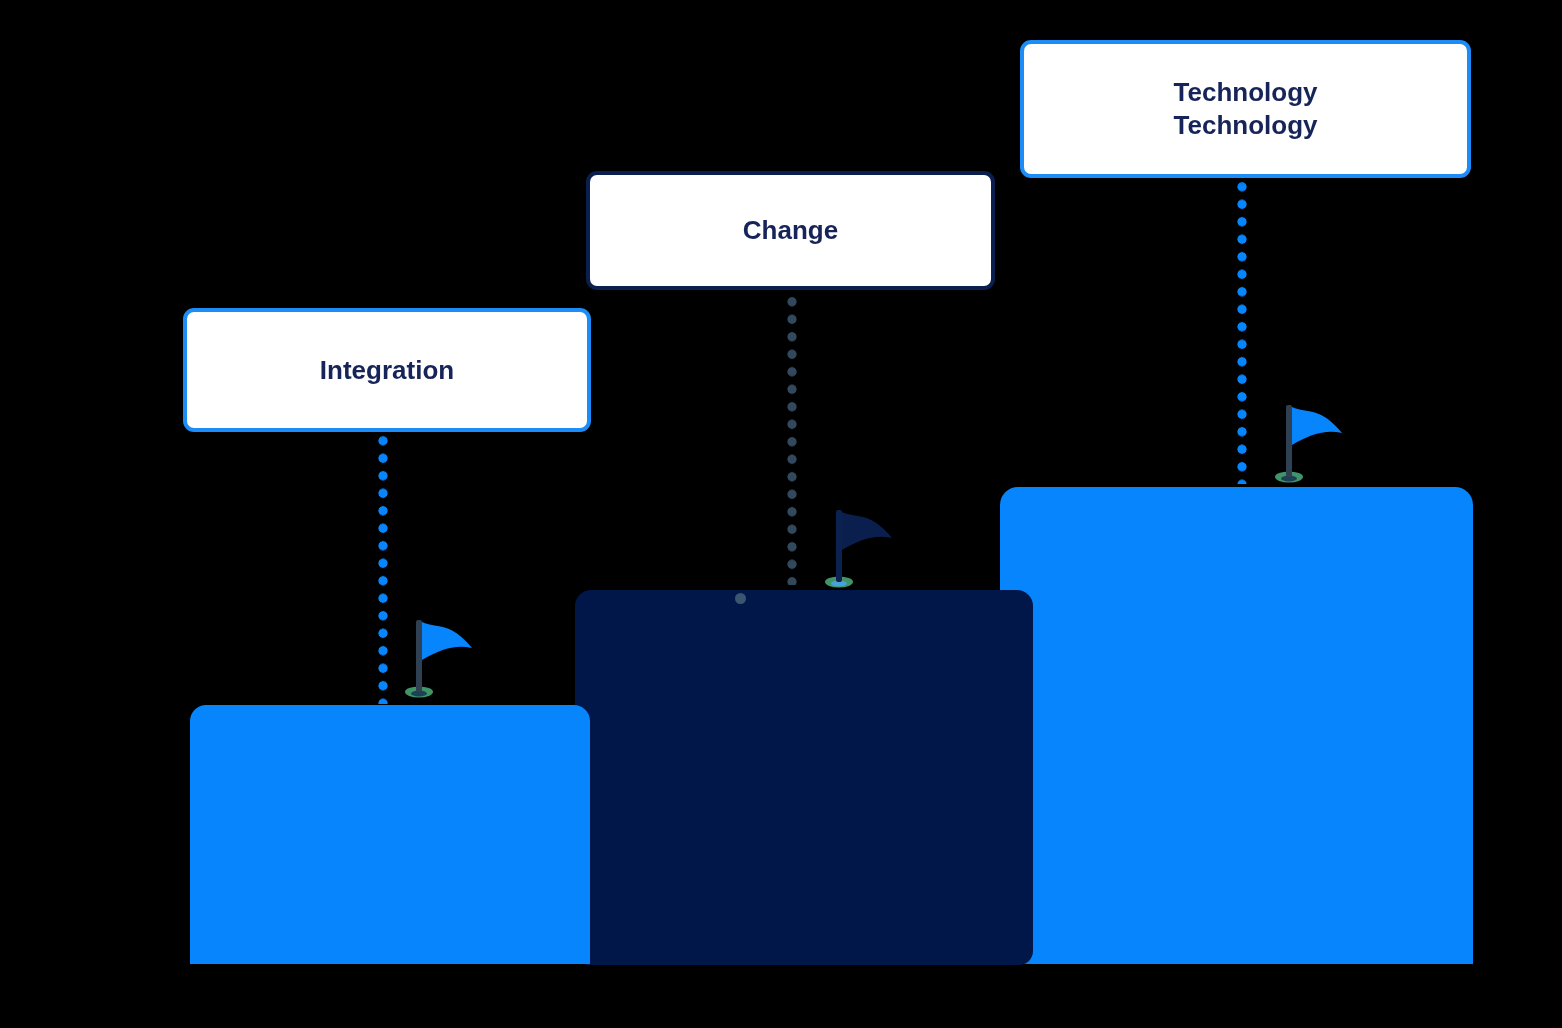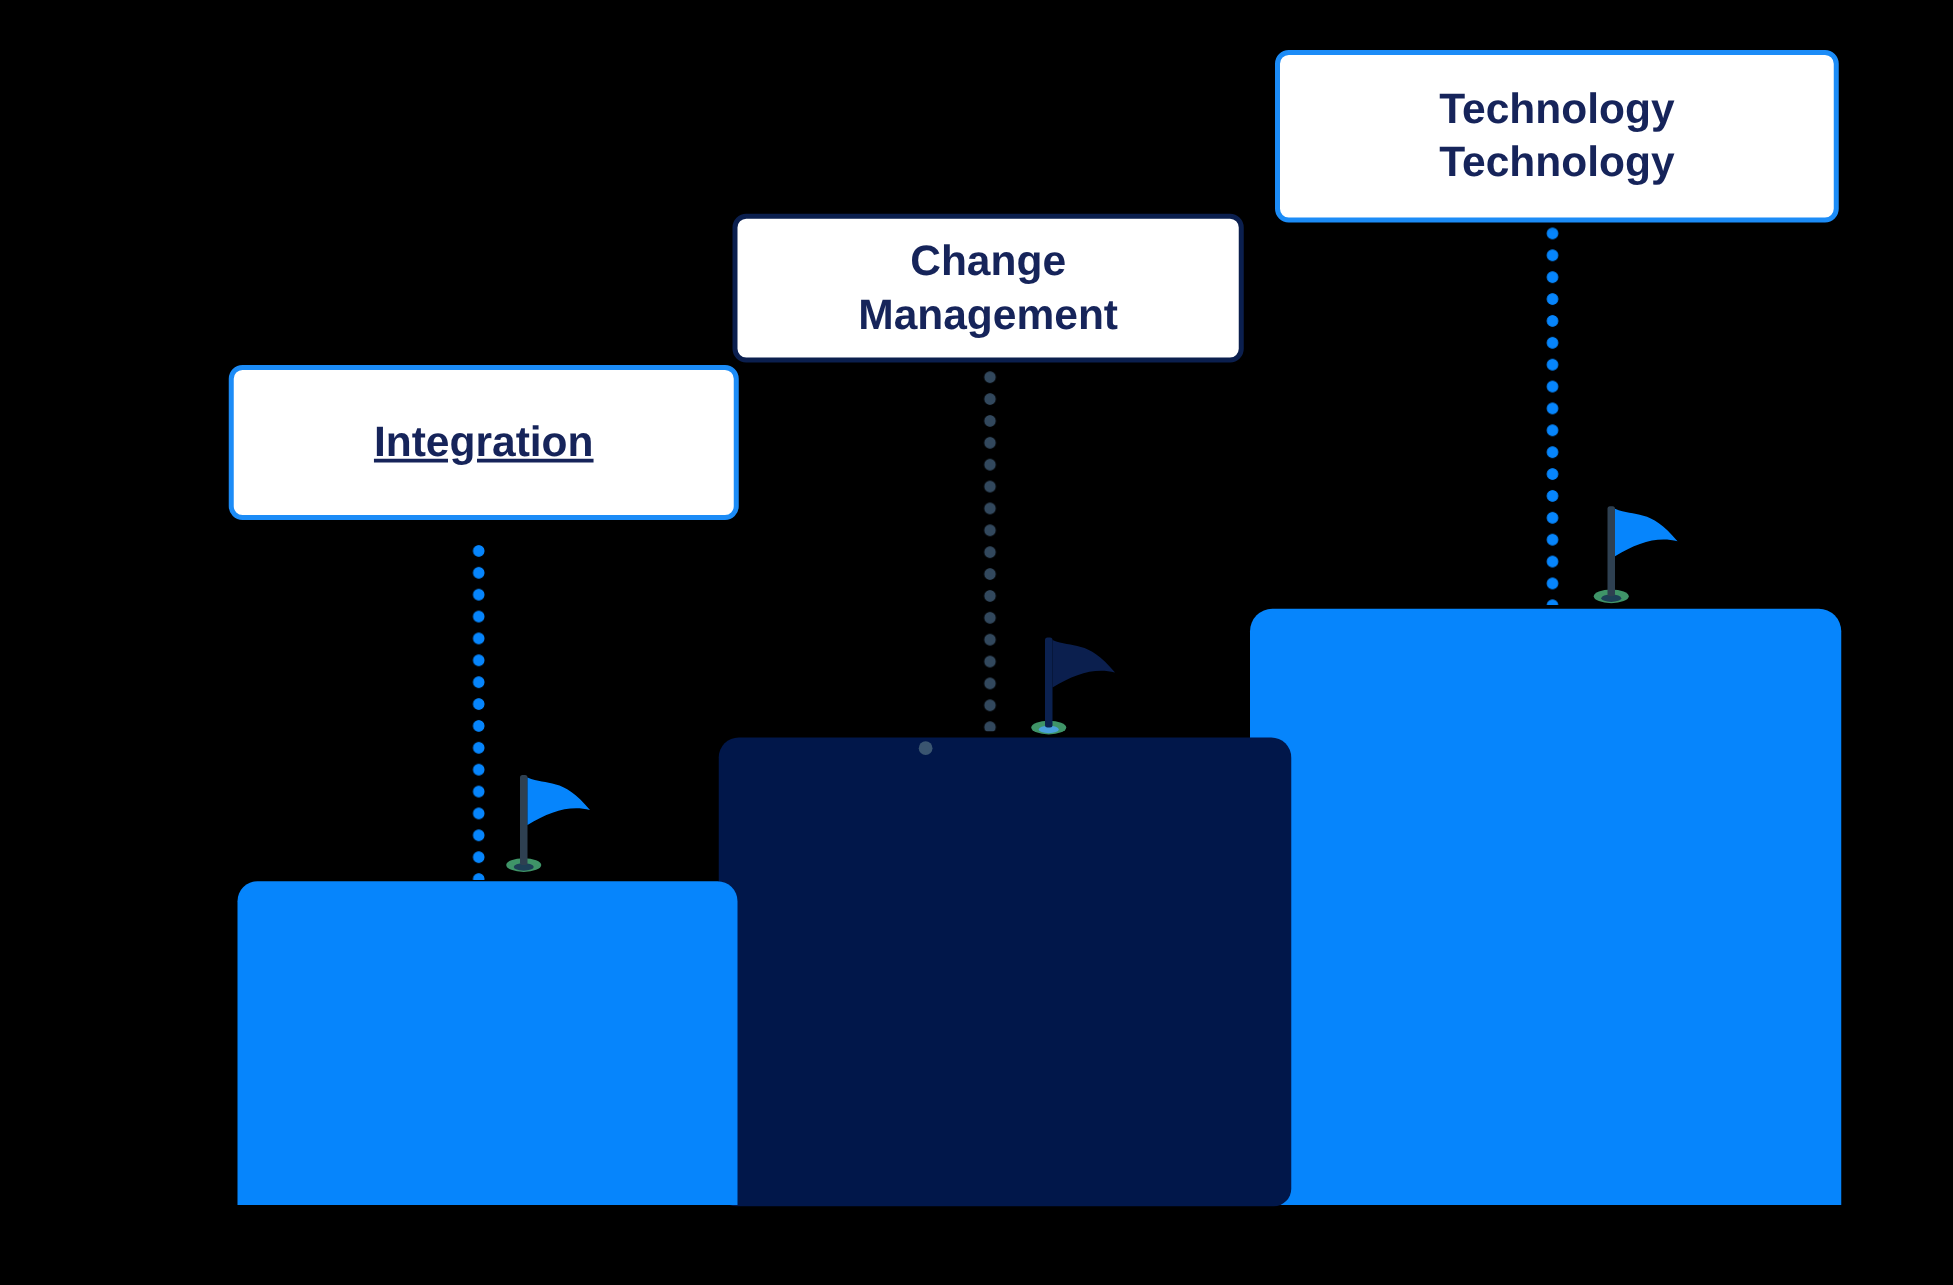--- a/index.html
+++ b/index.html
@@ -14,26 +14,26 @@
 
   
   .label-box {
     position:absolute;
     background:var(--label-bg,#ffffff);
     border:4px solid var(--accent,#1c8cf7);
     border-radius:11px;
     display:flex; flex-direction:column;
     align-items:center; justify-content:center;
     text-align:center;
-    font-weight:bold; font-size:34px; line-height:1.26;
+    font-weight:bold; font-size:26px; line-height:1.26;
     color:var(--text,#16245a);
     z-index:5;
     box-shadow:0 2px 6px rgba(0,0,0,0.45);
   }
-  .pos-box1 { left:183px; top:292px; width:400px; height:116px;text-decoration:underline; }
+  .pos-box1 { left:183px; top:308px; width:400px; height:116px; }
   .pos-box2 { left:586px; top:171px; width:401px; height:111px;text-align:right; }
   .pos-box3 { left:1020px; top:40px;  width:443px; height:130px; }
 
   
   .dotted-line {
     position:absolute; width:10px;
     background-image:radial-gradient(circle, var(--dots,#0685fc) 4.3px, transparent 4.9px);
     background-size:10px 17.5px;
     background-repeat:repeat-y;
     background-position:center top;
@@ -79,21 +79,20 @@
       <ellipse cx="21" cy="77.5" rx="8" ry="3" style="fill:var(--base-inner)"></ellipse>
       <rect x="18" y="4" width="6" height="72" rx="2" style="fill:var(--pole)"></rect>
       <path d="M24,6 C40,13 52,5 74,32 C58,28 42,33 24,44 Z" style="fill:var(--flag)"></path>
     </svg>
   </div>
 
   
   <div class="column" style="--accent: #0b1f4e; --dots: #32485d; --bar: #01174a; --flag: #0b1f4e; --pole: #0b2150; --base-outer: #3f9468; --base-inner: #4aa0dc;">
     <div class="label-box pos-box2">
       <span>Change</span>
-      <span>Management</span>
     </div>
     <div class="dotted-line pos-line2"></div>
     <div class="bar pos-bar2"></div>
     <div class="stray-dot"></div>
     <svg class="flag pos-flag2" viewBox="0 0 90 82">
       <ellipse cx="21" cy="76" rx="14" ry="5.5" style="fill:var(--base-outer)"></ellipse>
       <ellipse cx="21" cy="77.5" rx="8" ry="3" style="fill:var(--base-inner)"></ellipse>
       <rect x="18" y="4" width="6" height="72" rx="2" style="fill:var(--pole)"></rect>
       <path d="M24,6 C40,13 52,5 74,32 C58,28 42,33 24,44 Z" style="fill:var(--flag)"></path>
     </svg>

